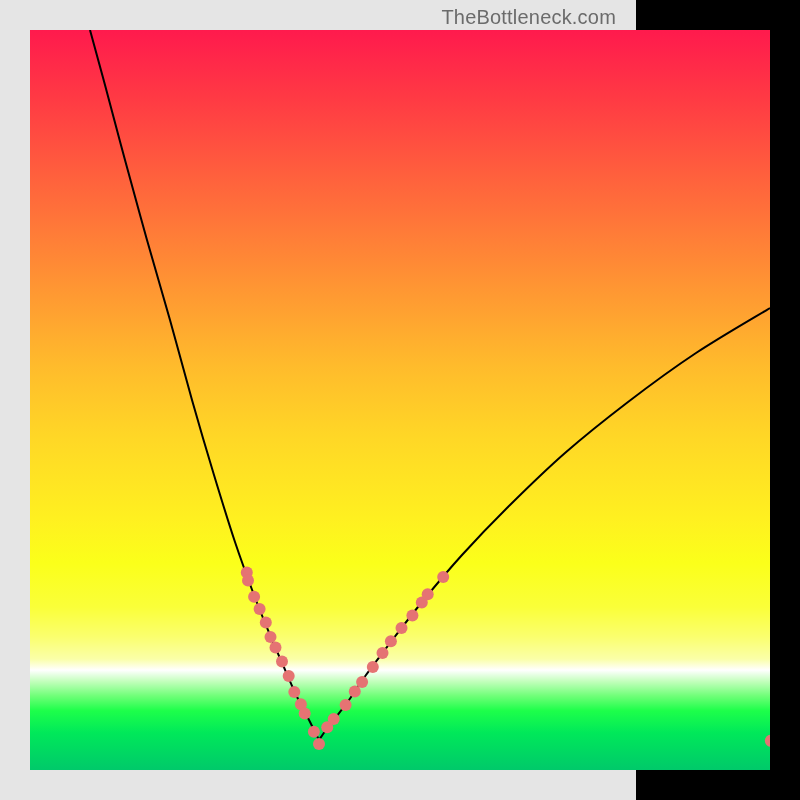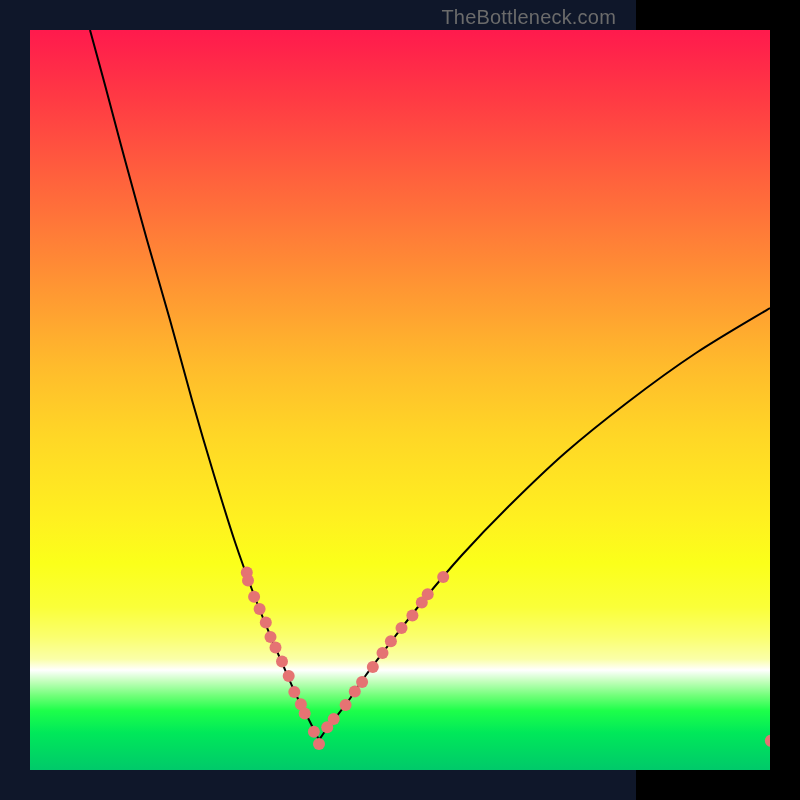--- a/index.html
+++ b/index.html
@@ -1,16 +1,16 @@
 <!DOCTYPE html>
 <html><head>
 <meta charset="utf-8">
 <style>
   html,body{margin:0;padding:0;width:800px;height:800px;background:#000;overflow:hidden;}
-  .frame{position:absolute;left:0;top:0;width:636px;height:800px;background:#0f172a;}
+  .frame{position:absolute;left:0;top:0;width:636px;height:800px;background:#e5e5e5;}
   .plot{position:absolute;left:30px;top:30px;width:740px;height:740px;
         background:linear-gradient(to bottom,
           #ff1a4d 0%,
           #ff3944 9%,
           #ff5a3e 18%,
           #ff7a38 27%,
           #ff9a32 36%,
           #ffba2c 45%,
           #ffd726 55%,
           #fff020 66%,

